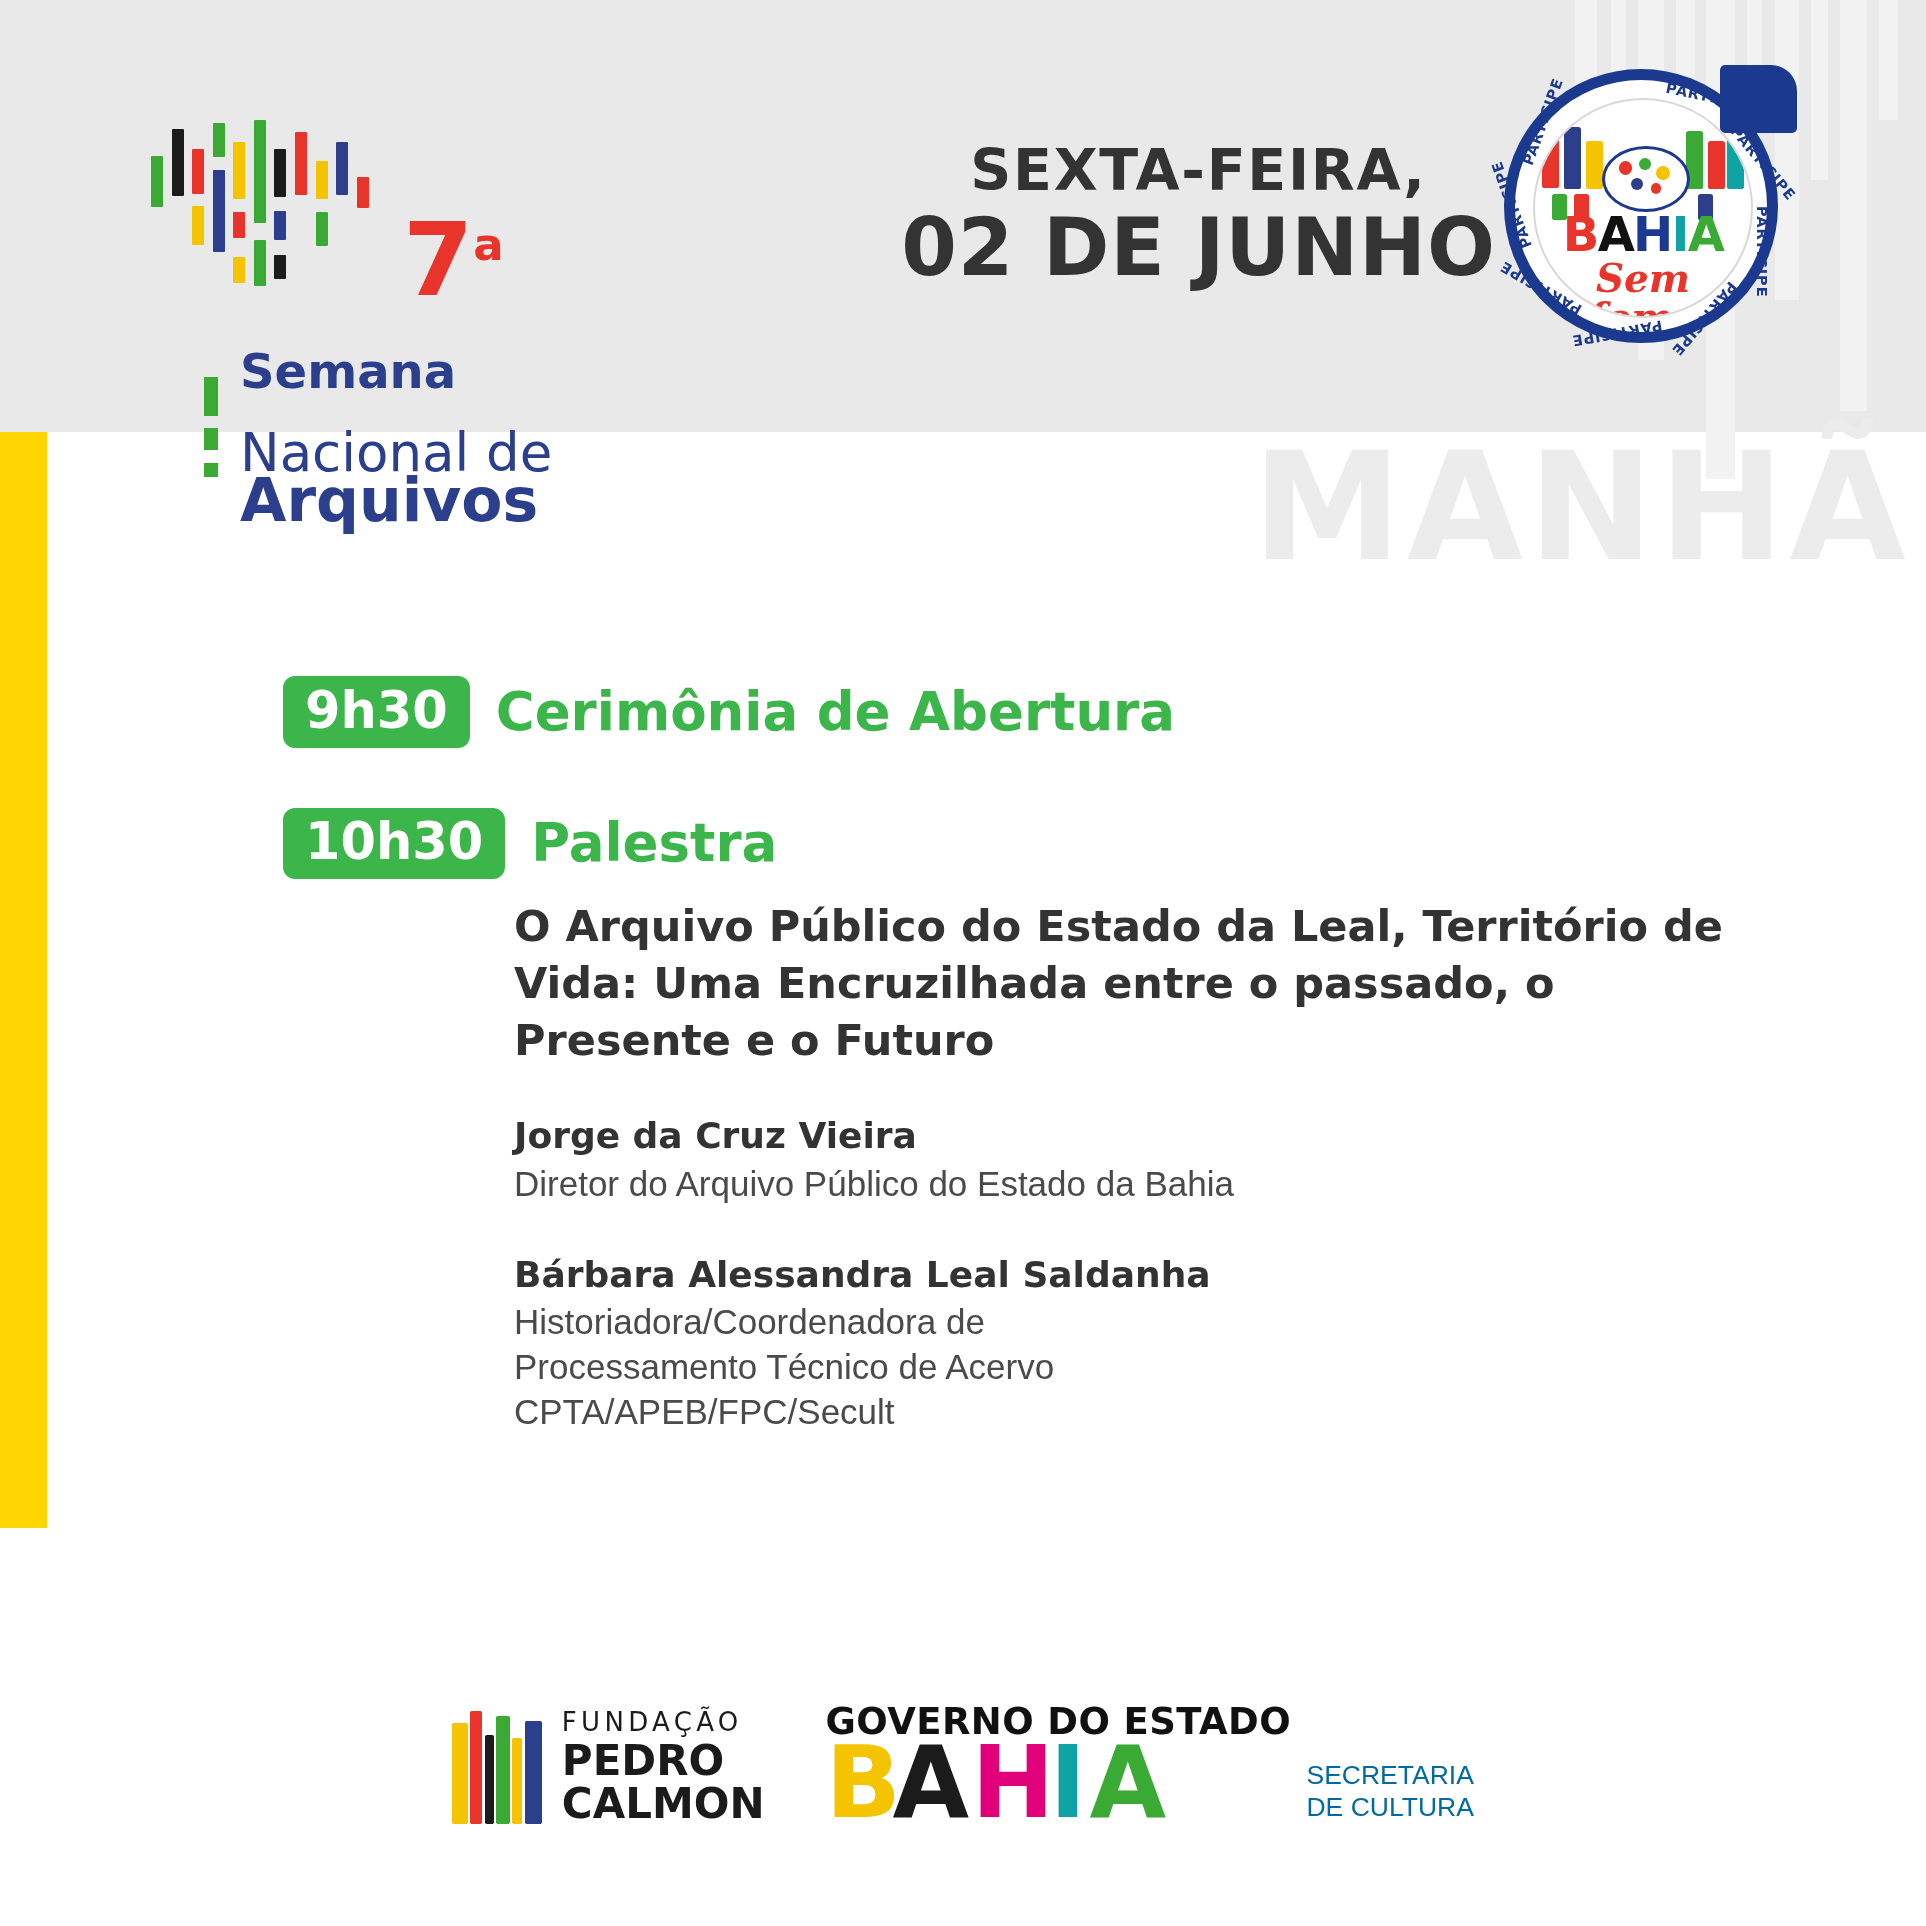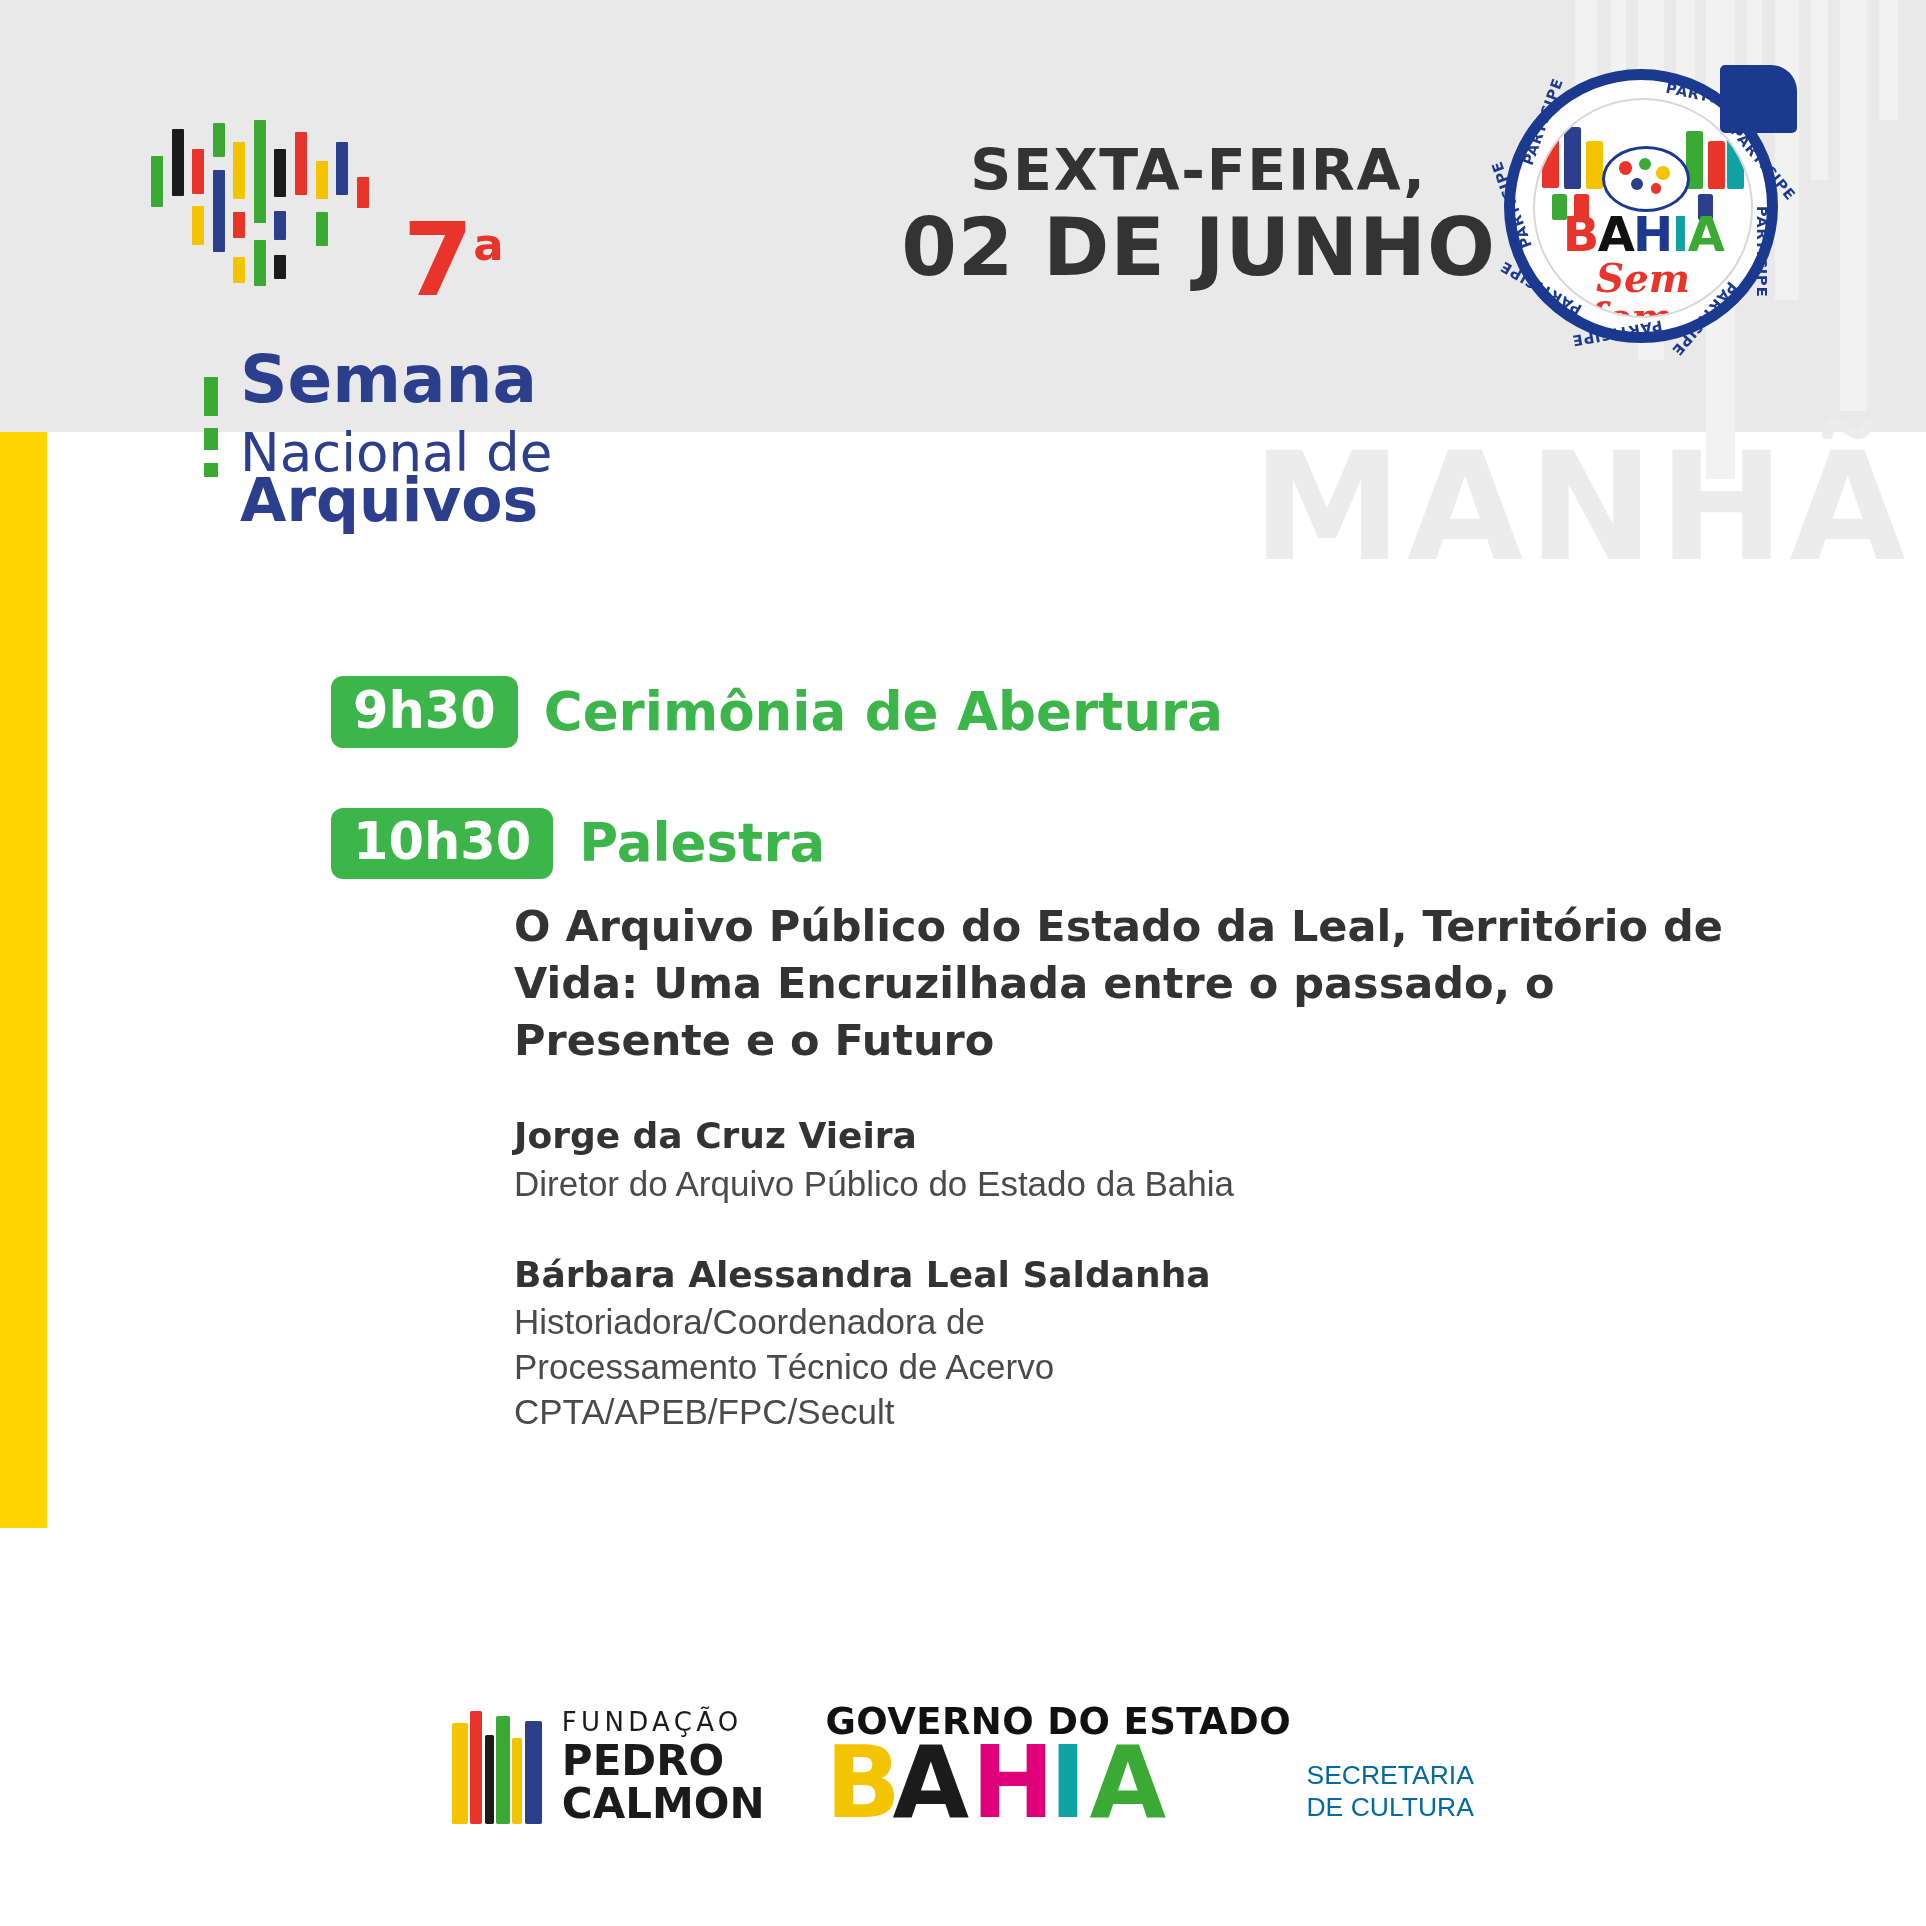--- a/index.html
+++ b/index.html
@@ -93,21 +93,21 @@
     font-size: 45px;
     vertical-align: super;
   }
   .sna-word {
     position: absolute;
     color: #2b3f8c;
     font-family: "DejaVu Sans", sans-serif;
     line-height: 1;
     white-space: nowrap;
   }
-  .sna-semana   { left: 94px; top: 227px; font-size: 66px; font-weight: 700; }
+  .sna-semana   { left: 94px; top: 227px; font-size: 48px; font-weight: 700; }
   .sna-nacional { left: 94px; top: 306px; font-size: 53px; font-weight: 400; }
   .sna-arquivos { left: 94px; top: 350px; font-size: 60px; font-weight: 700; text-align: center; }
   .sna-dots {
     position: absolute;
     left: 53px; top: 257px;
     width: 29px; height: 111px;
   }
   .sna-dots i {
     position: absolute; display:block; background:#3aaa35;
   }
@@ -245,21 +245,20 @@
     position: absolute;
     left: 283px;
     top: 676px;
     width: 1472px;
     z-index: 2;
   }
   .row {
     display: flex;
     align-items: flex-start;
     margin-bottom: 19px;
-    margin-left: 48px;
   }
   .time-chip {
     background: #3cb54a;
     color: #ffffff;
     font-family: "DejaVu Sans", sans-serif;
     font-weight: 700;
     font-size: 51px;
     border-radius: 12px;
     padding: 8.6px 22px 12px 22px;
     line-height: 1;

